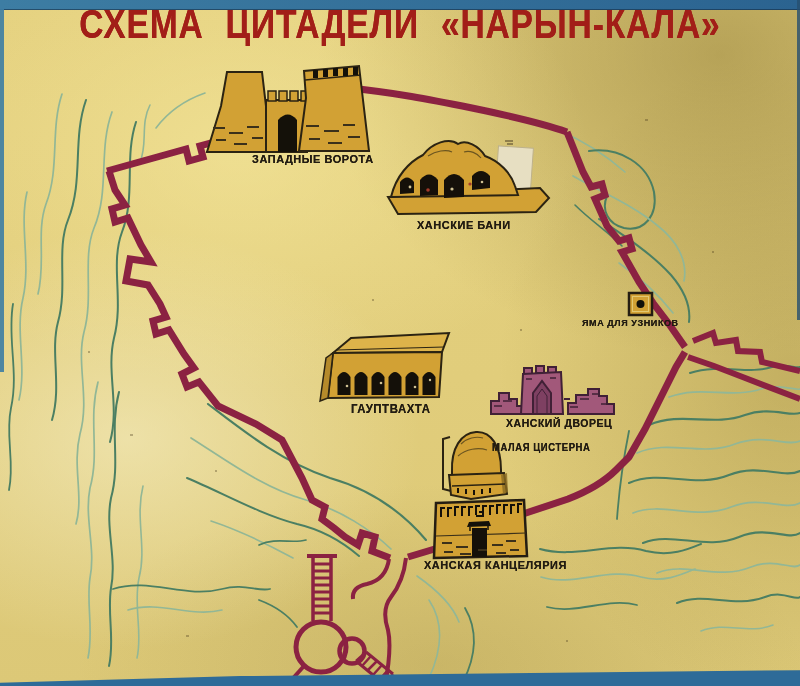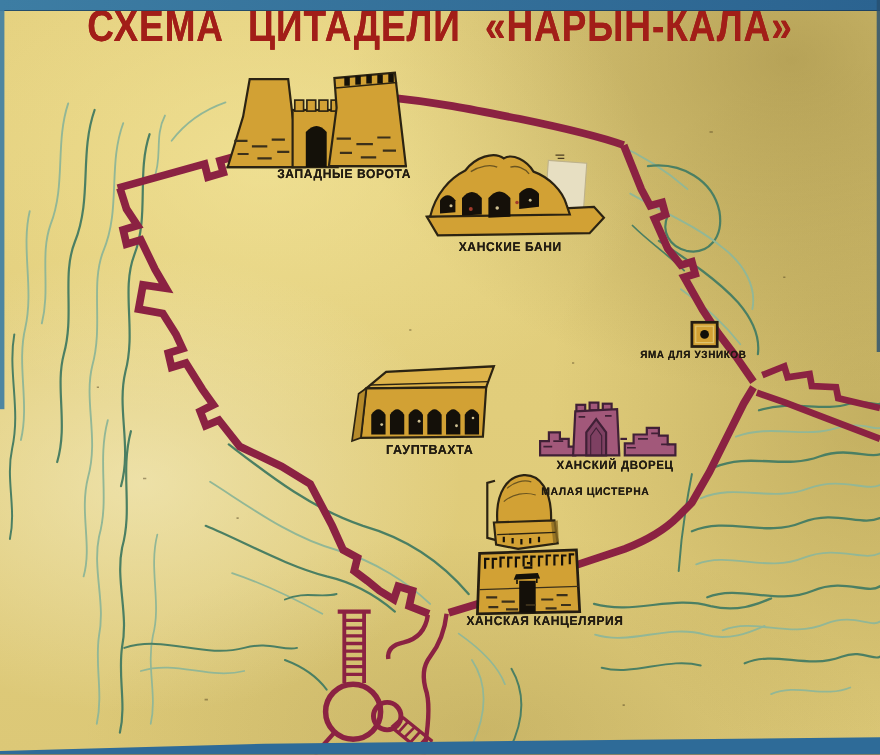--- a/index.html
+++ b/index.html
@@ -1,19 +1,19 @@
 <!DOCTYPE html>
 <html><head>
 <meta charset="utf-8">
 <style>
   html,body{margin:0;padding:0;background:#222;}
   .poster{
     position:relative; width:800px; height:686px; overflow:hidden;
     font-family:"Liberation Sans", sans-serif;
-    background:#fef9c3;
+    background:#22c55e;
   }
   .paper{
     position:absolute; inset:0;
     background:
       radial-gradient(ellipse 420px 300px at 16% 64%, rgba(248,242,205,.55), rgba(248,242,205,0) 70%),
       radial-gradient(ellipse 500px 340px at 30% 22%, rgba(250,238,165,.5), rgba(250,238,165,0) 70%),
       radial-gradient(ellipse 560px 420px at 90% 8%, rgba(120,100,35,.42), rgba(120,100,35,0) 72%),
       radial-gradient(ellipse 420px 460px at 99% 55%, rgba(140,120,48,.35), rgba(140,120,48,0) 70%),
       radial-gradient(ellipse 520px 260px at 55% 97%, rgba(135,115,45,.22), rgba(135,115,45,0) 70%),
       linear-gradient(180deg,#e4d07e 0%,#e1cd7b 55%,#dcc877 100%);

